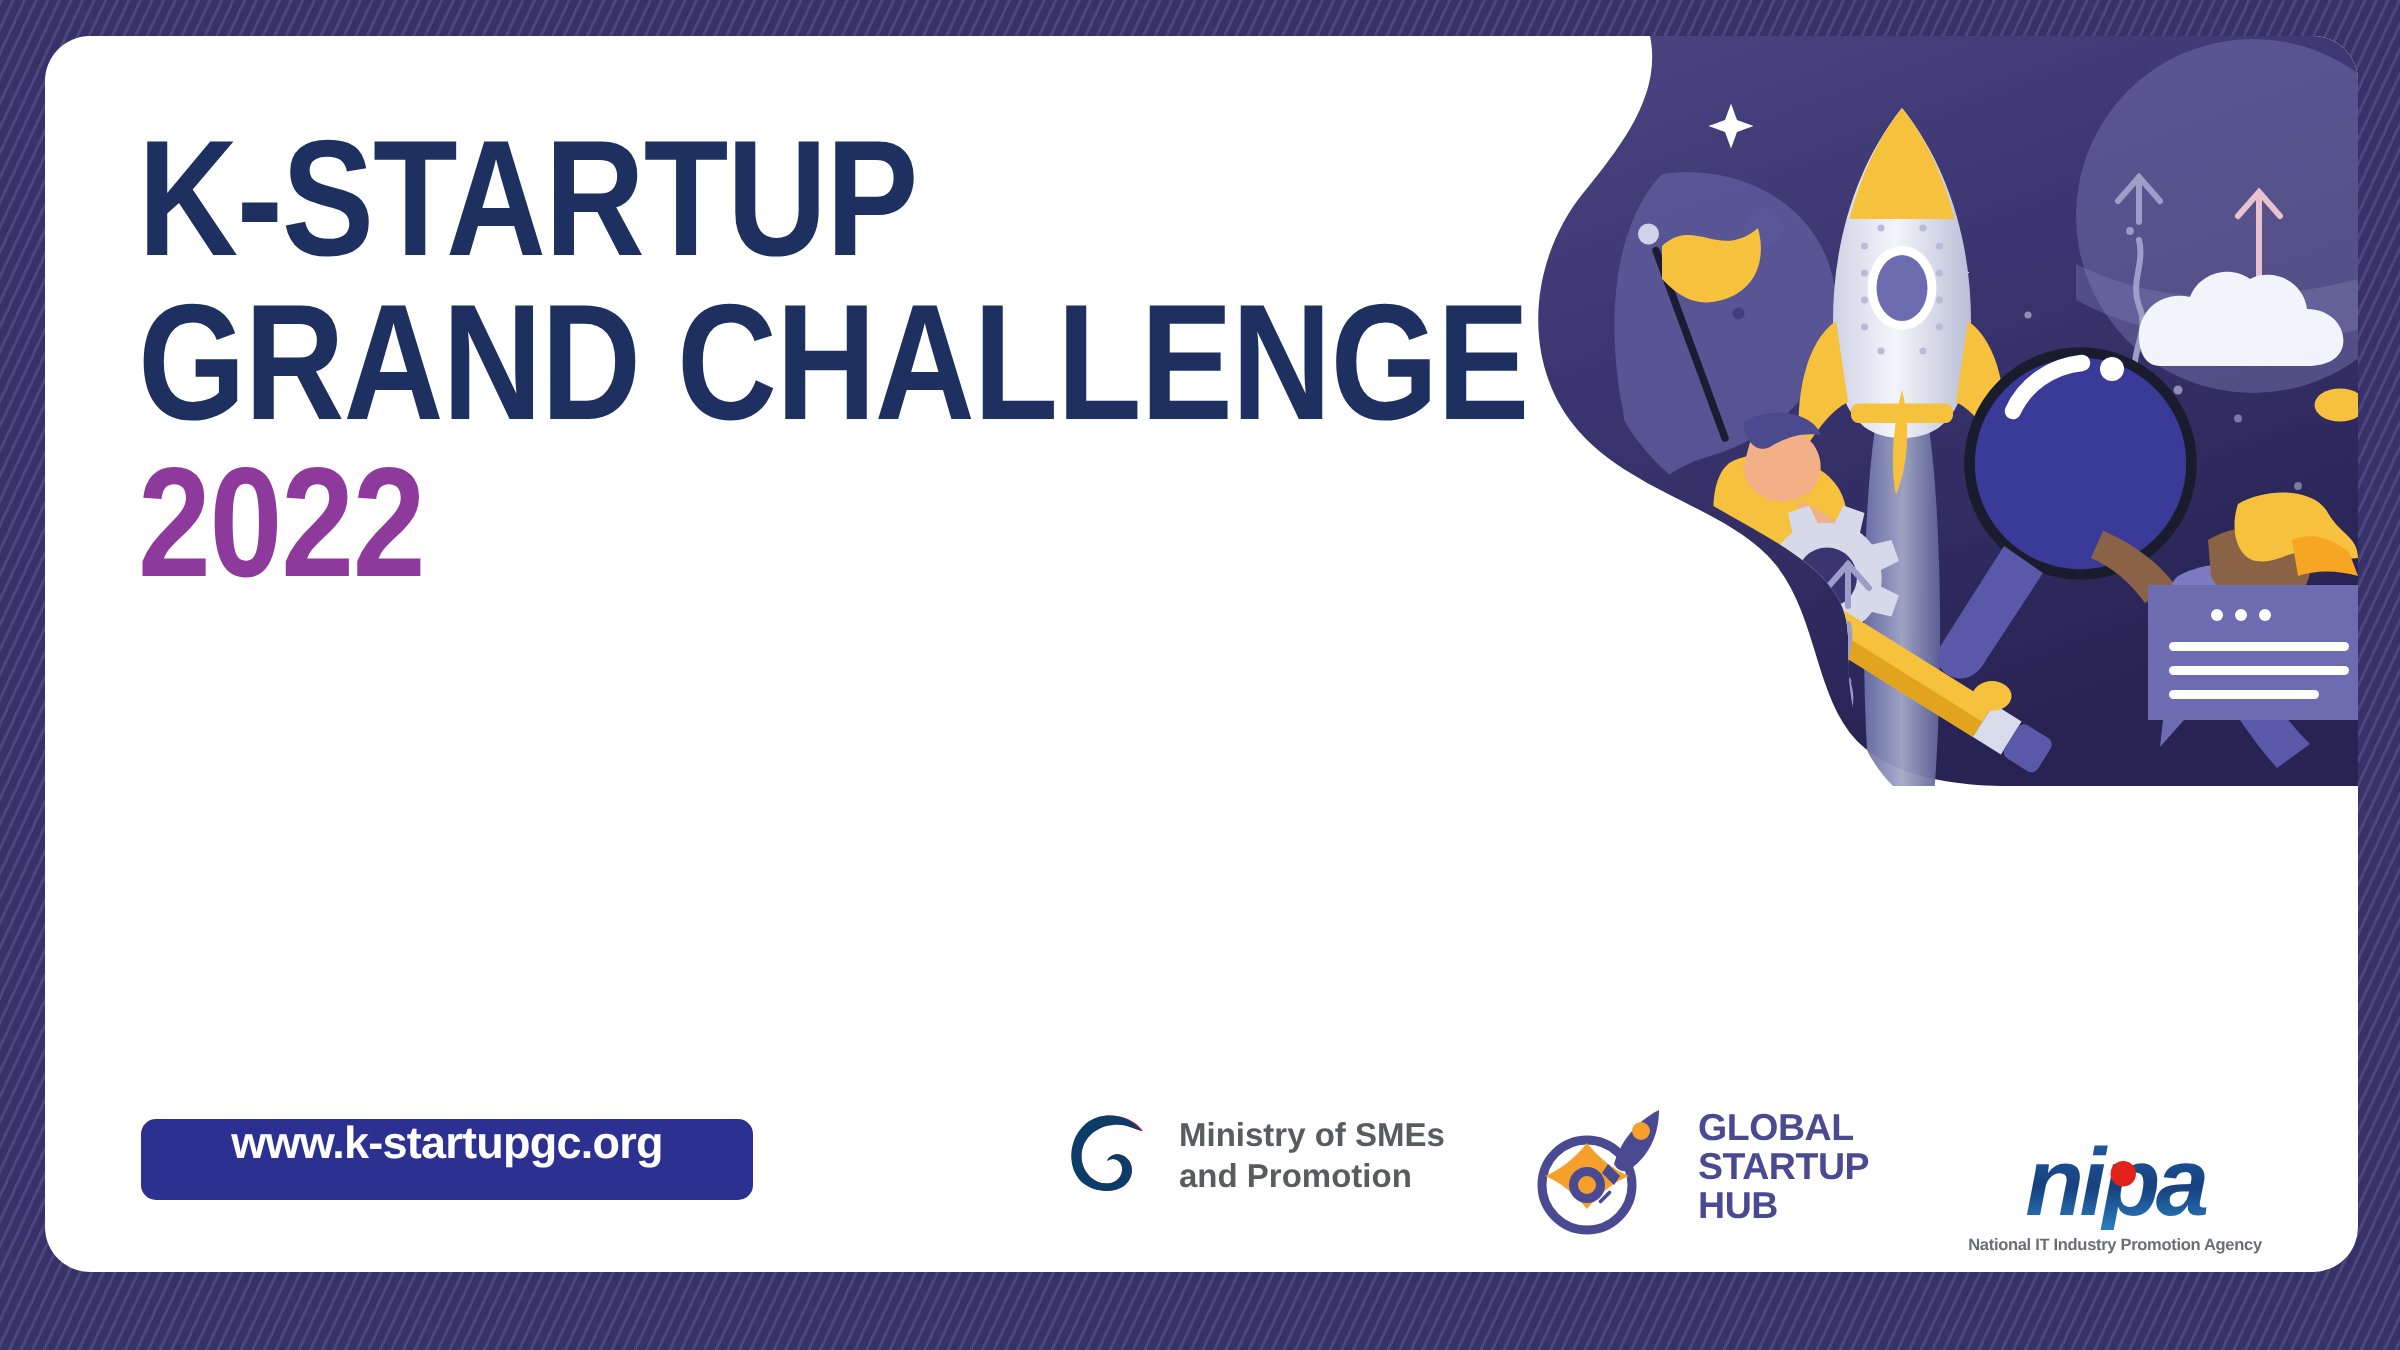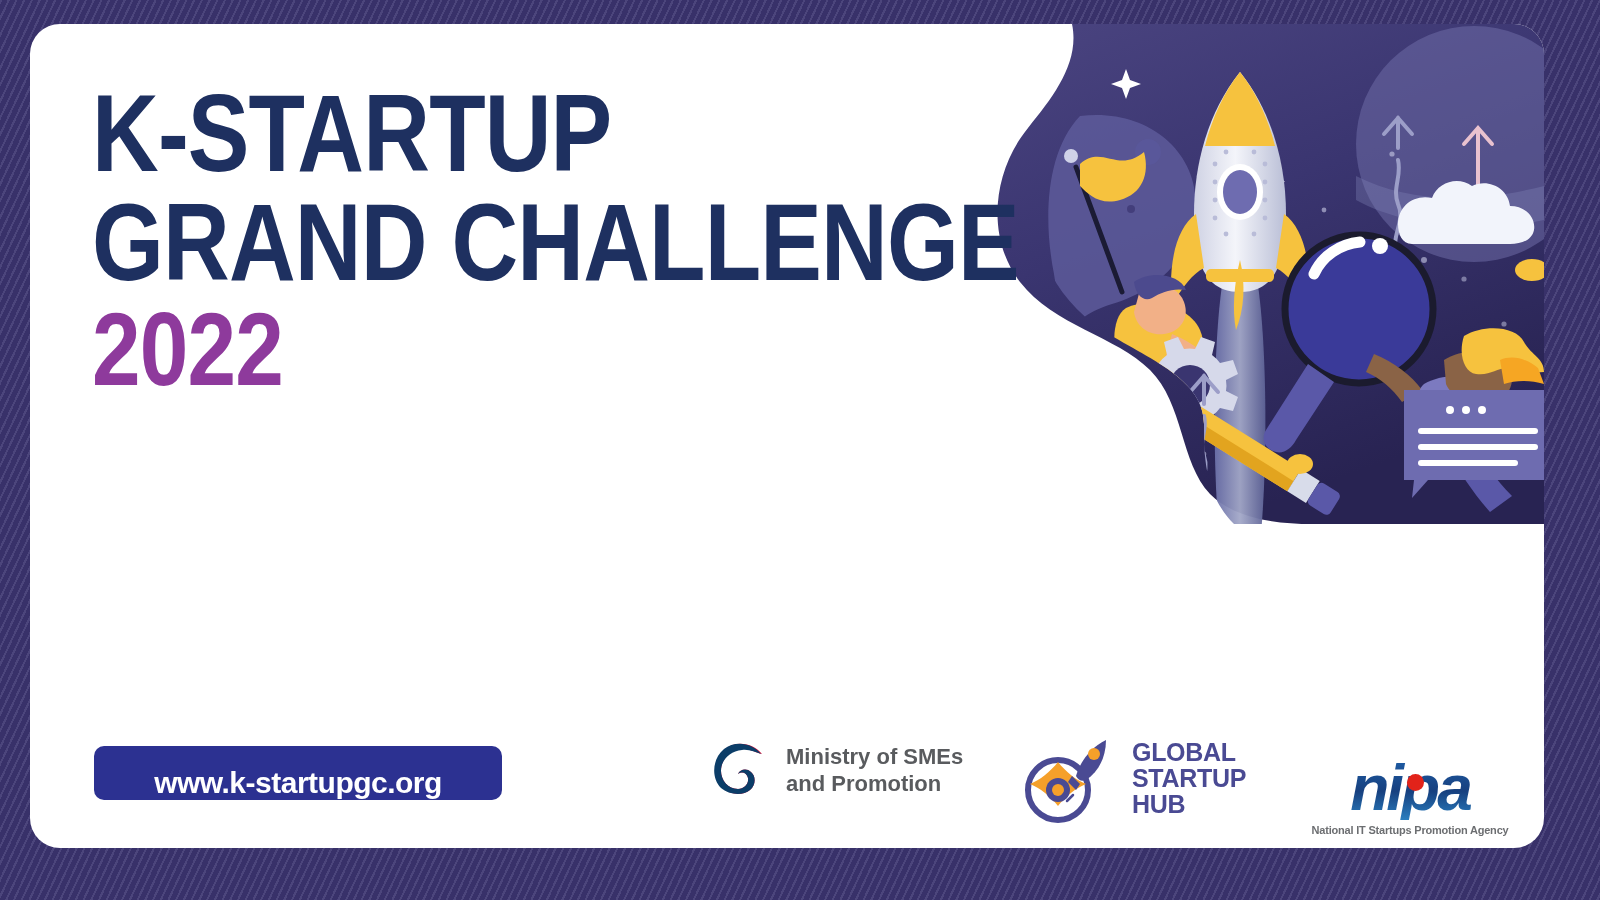--- a/index.html
+++ b/index.html
@@ -15,21 +15,21 @@
         rgba(255,255,255,.085) 0px,
         rgba(255,255,255,.085) 2px,
         rgba(0,0,0,.06) 2px,
         rgba(0,0,0,.06) 7px),
       #3b3470;
   }
   
   .card{
     position:absolute;left:30px;top:24px;
     width:1514px;height:824px;
-    background:#ffffff;border-radius:30px;overflow:hidden;
+    background:#ffffff;border-radius:30px;overflow:hidden;padding-left:28px;
   }
 
   
   .title-block{position:absolute;left:62px;top:58px;}
   .t-line{
     font-family:"Liberation Sans Narrow","Liberation Sans",sans-serif;
     font-weight:700;letter-spacing:-1px;line-height:.92;
     transform:scaleX(.84);transform-origin:left center;
     white-space:nowrap;
   }
@@ -45,21 +45,21 @@
   }
   .p1{font-size:62px;color:#3b3a8c;}
   .p2{font-size:62px;color:#8e3a9c;margin-top:12px;}
   .p2 .sup{font-size:34px;vertical-align:super;}
   .p2 .dash{color:#8e3a9c;}
 
   
   .url-pill{
     position:absolute;left:64px;top:722px;
     width:408px;height:54px;border-radius:10px;
-    background:#2c3191;display:flex;align-items:flex-end;justify-content:center;
+    background:#2c3191;display:flex;align-items:flex-start;justify-content:center;
     cursor:pointer;
   }
   .url-pill span{
     color:#fff;font-size:30px;font-weight:700;letter-spacing:-.5px;
   }
 
   
   .logos{position:absolute;left:680px;top:700px;width:810px;height:110px;}
   .logo{position:absolute;display:flex;align-items:center;}
 
@@ -373,19 +373,19 @@
         <div class="gsh-text">
           <div>GLOBAL</div>
           <div>STARTUP HUB</div>
         </div>
       </div>
 
       <div class="logo logo-nipa">
         <div style="position:relative;width:100%;">
           <div class="nipa-dot"></div>
           <div class="nipa-word">nipa</div>
-          <div class="nipa-sub">National IT Startups Promotion Agency</div>
+          <div class="nipa-sub">National IT Industry Promotion Agency</div>
         </div>
       </div>
 
     </div>
   </div>
 </div>
 
 </body></html>

